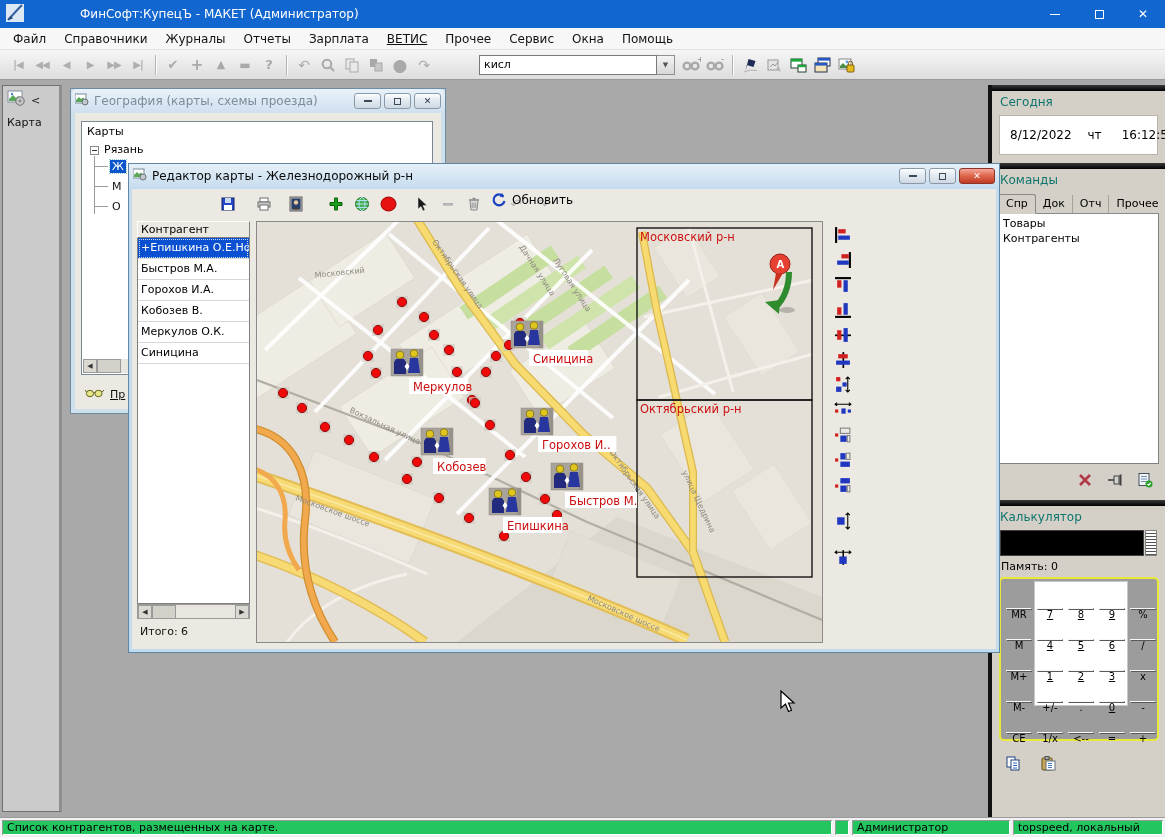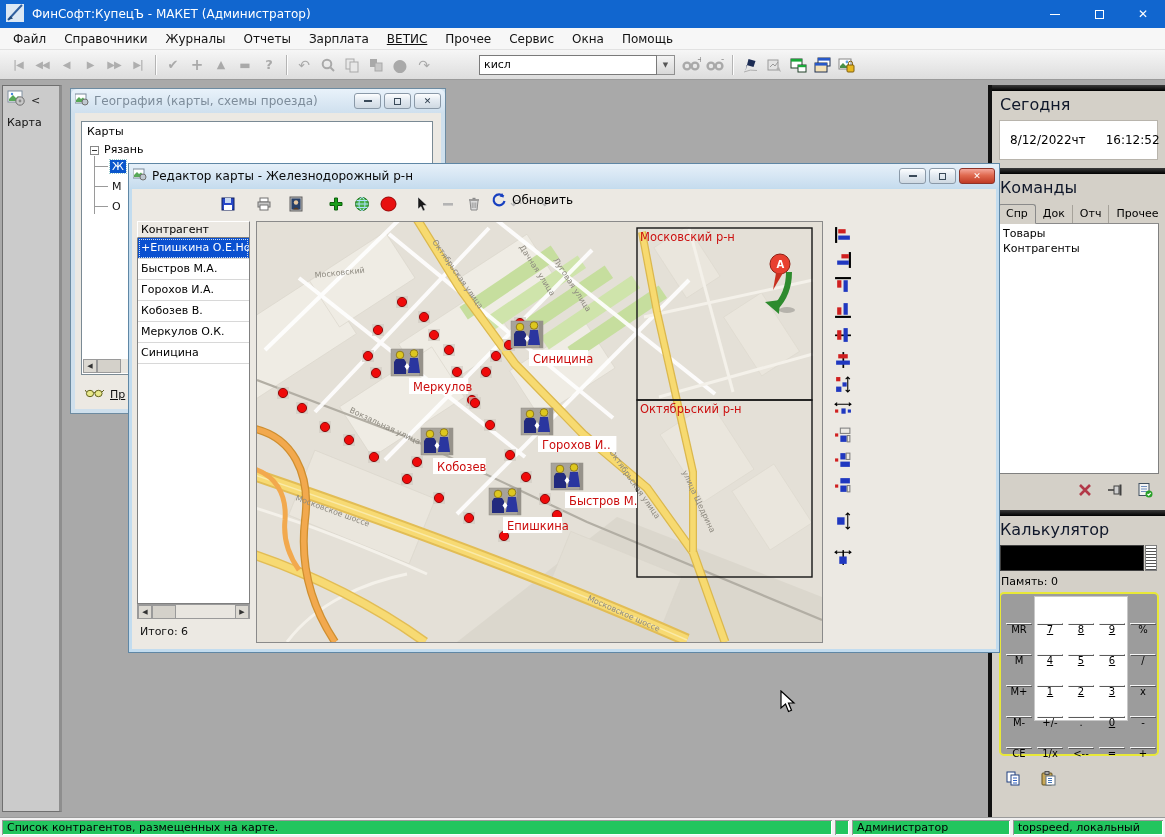--- a/index.html
+++ b/index.html
@@ -1,21 +1,21 @@
 <!DOCTYPE html>
 <html><head>
 <meta charset="utf-8">
 <style>
   * { margin:0; padding:0; box-sizing:border-box; }
   html,body { width:1165px; height:837px; overflow:hidden; }
   body { font-family:"DejaVu Sans", sans-serif; font-size:11px; user-select:none; }
   .app { position:relative; width:1165px; height:837px; background:#a9a9a9; overflow:hidden; }
 
   
-  .titlebar { position:absolute; left:0; top:0; width:100%; height:28px; background:#1166cf; display:flex; align-items:center; color:#fff; }
+  .titlebar { position:absolute; left:0; top:0; width:100%; height:28px; background:#1166cf; display:flex; align-items:center; color:#fff;gap:48px; }
   .titlebar .app-ico { margin:0 8px 0 6px; }
   .titlebar .ttl { font-size:12px; }
   .win-controls { position:absolute; right:0; top:0; height:28px; display:flex; }
   .wc { width:44px; height:28px; display:flex; align-items:center; justify-content:center; color:#fff; font-size:12px; }
   .wc .minline { width:10px; height:1px; background:#fff; }
   .wc .maxbox { width:9px; height:9px; border:1px solid #fff; }
 
   
   .menubar { position:absolute; left:0; top:28px; width:100%; height:22px; background:#f7f7f7; border-bottom:1px solid #e2e2e2; display:flex; align-items:center; padding-left:4px; }
   .menu-item { padding:3px 9px; font-size:12px; color:#111; }
@@ -91,23 +91,23 @@
   .map-frame { position:absolute; left:124px; top:2px; width:567px; height:422px; border:1px solid #8a8a8a; background:#e4e0d7; }
   .map-frame svg { display:block; }
 
   .tools-col { position:absolute; left:697px; top:4px; width:28px; display:flex; flex-direction:column; align-items:center; }
   .tools-col .tbtn { width:24px; height:24px; margin-bottom:1px; }
   .tools-col .tbtn:nth-child(12), .tools-col .tbtn:nth-child(13) { margin-top:11px; }
 
   
   .rpanel { position:absolute; right:0; top:5px; width:177px; height:732px; background:#d4d0c8; border-left:4px solid #121212; }
   .blackbar { height:6px; background:linear-gradient(#3a3a3a,#000); }
-  .ptitle { color:#0f172a; font-size:16px; padding:4px 8px 2px; }
+  .ptitle { color:#0f766e; font-size:12px; padding:4px 8px 2px; }
   .today-box { margin:4px 7px; height:40px; background:#fff; border:1px solid #b8b4ac; display:flex; align-items:center; padding-left:10px; font-size:12px; color:#000; }
-  .today-box .wd { } .today-box .tm { margin-left:20px; }
+  .today-box .wd { margin-left:16px; } .today-box .tm { margin-left:20px; }
 
   .tabs { display:flex; align-items:flex-end; margin:4px 6px 0; border-bottom:1px solid #8a8a8a; height:21px; }
   .tab { padding:2px 7px 3px; font-size:11px; color:#000; border-right:1px solid #a6a29a; }
   .tab.active { border:1px solid #8a8a8a; border-bottom:1px solid #d4d0c8; border-radius:3px 3px 0 0; background:#d4d0c8; position:relative; top:1px; font-weight:normal; }
   .cmd-list { margin:0 6px; height:250px; background:#fff; border:1px solid #808080; border-top:none; padding:2px 0; overflow:hidden; }
   .citem { padding:1px 4px; font-size:11px; color:#000; }
   .cmd-icons { display:flex; justify-content:flex-end; align-items:center; gap:10px; padding:6px 10px 0 0; }
   .cmd-icons .tbtn { width:20px; height:20px; }
 
   .calc-display { position:relative; margin:4px 8px 0; height:26px; }

